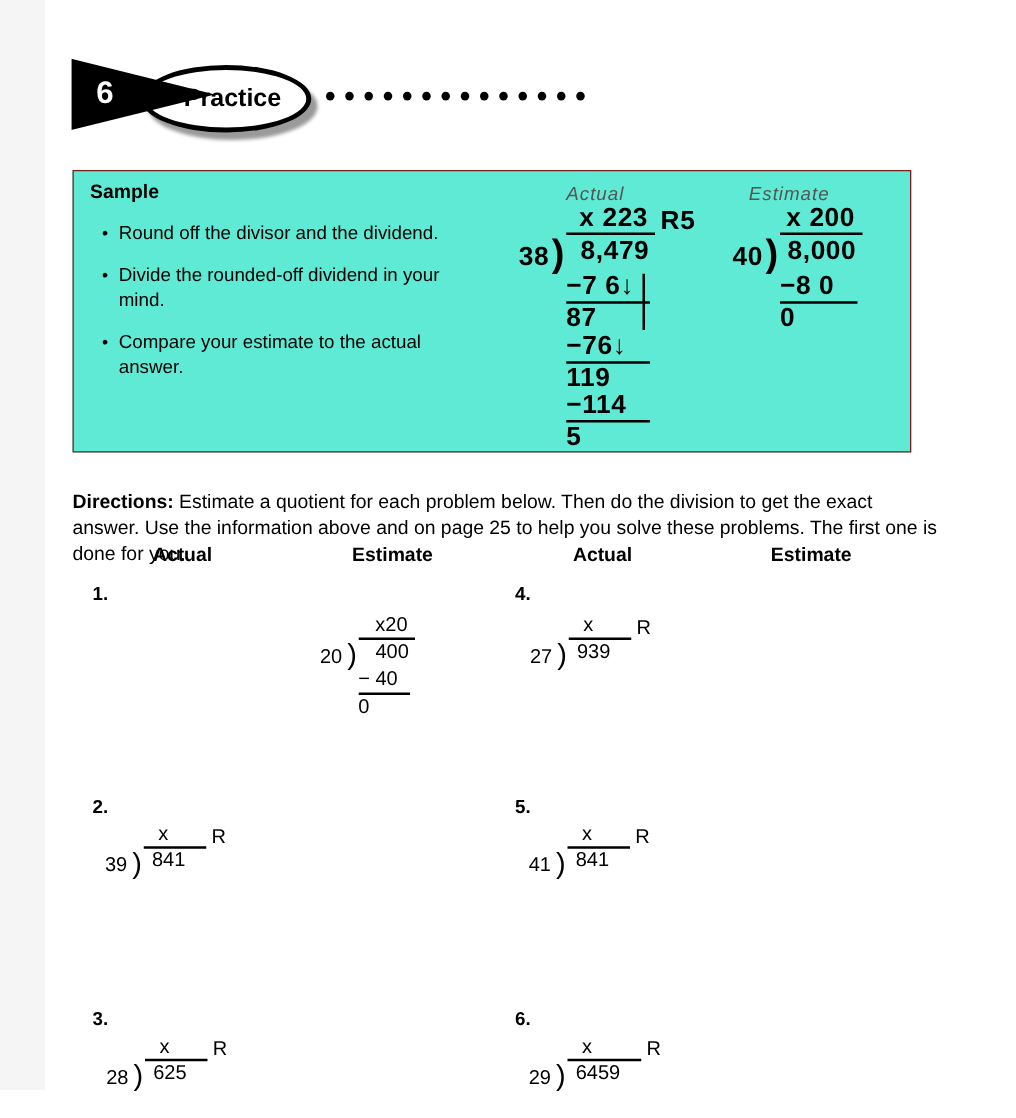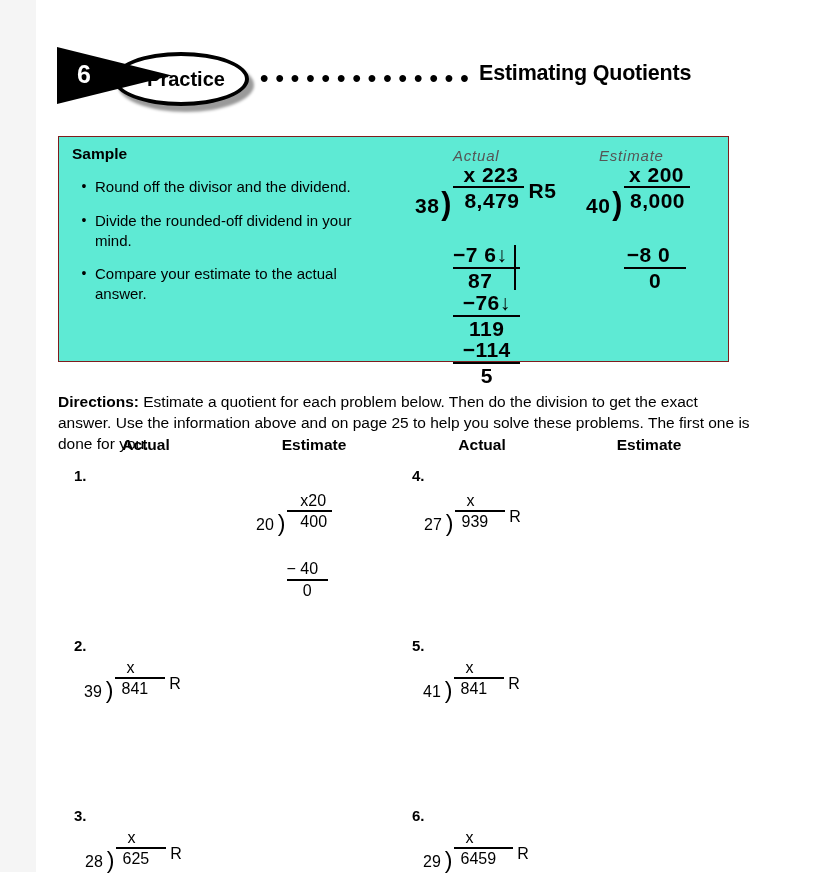--- a/index.html
+++ b/index.html
@@ -49,23 +49,23 @@
   .bullet-text { width:278px; }
   .script-label { font-size:15px; color:#555; font-style:italic; letter-spacing:0.8px; }
   #sample-actual-label   { left:394px; top:10px; }
   #sample-estimate-label { left:540px; top:10px; }
 
   
   .ld { display:grid; grid-template-columns:max-content max-content; white-space:nowrap; }
   .ld .q    { grid-column:2; grid-row:1; position:relative; text-align:right; padding-right:6px; }
   .ld .dvsr { grid-column:1; grid-row:2; padding-top:3px; }
   .ld .dvd  { grid-column:2; grid-row:2; border-top:2px solid #000; padding:1px 5px 0 6px; text-align:right; }
-  .ld .work { grid-column:2; grid-row:3; position:relative; text-align:center; padding-right:4px;margin-top:26px; }
+  .ld .work { grid-column:2; grid-row:3; position:relative; text-align:left; padding-right:4px; }
   .ld .par  { font-size:1.45em; line-height:0.9; display:inline-block; position:relative; top:1px; margin:0 1px 0 2px; }
-  .ld .rem  { position:absolute; left:100%; top:16px; margin-left:4px;text-align:right; }
+  .ld .rem  { position:absolute; left:100%; top:2px; margin-left:4px;text-align:right; }
   .ld .rule { border-top:2px solid #000; height:0; margin:1px 0; }
   .ld .wl.sh1 { margin-right:0.62em; }
   .varrow { position:absolute; top:1px; right:8px; height:45px; width:0; border-left:2px solid #000; }
 
   .s-ld { font-size:21px; font-weight:700; letter-spacing:0.5px; }
   .s-ld .q,.s-ld .dvd { line-height:1.1; }
   .s-ld .wl { line-height:1.04; }
 
   .p-ld { font-size:16px; font-weight:400; }
   .p-ld .q,.p-ld .dvd { line-height:1.15; }
@@ -88,21 +88,20 @@
 <div id="page">
   <div class="abs" id="edge-strip"></div>
 
   <div class="abs" id="practice-badge">
     <span>Practice</span>
   </div>
   <div class="abs" id="lesson-triangle">
     <span id="lesson-number">6</span>
   </div>
   <div class="abs" id="dots-divider">••••••••••••••</div>
-  <div class="abs" id="page-title">Estimating Quotients</div>
 
 
   <div class="abs" id="sample-box">
     <div class="abs" id="sample-title">Sample</div>
 
     <div class="abs" id="bullet-list">
       <div class="bullet-item">
         <span class="bullet-icon">•</span>
         <span class="bullet-text">Round off the divisor and the dividend.</span>
       </div>

